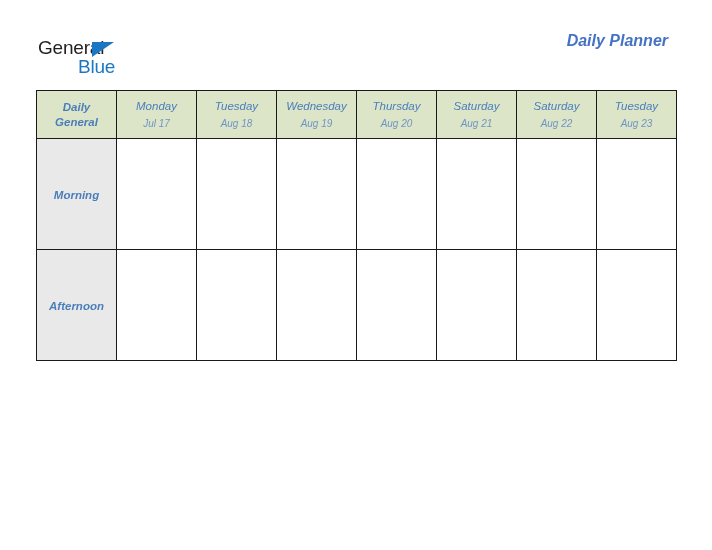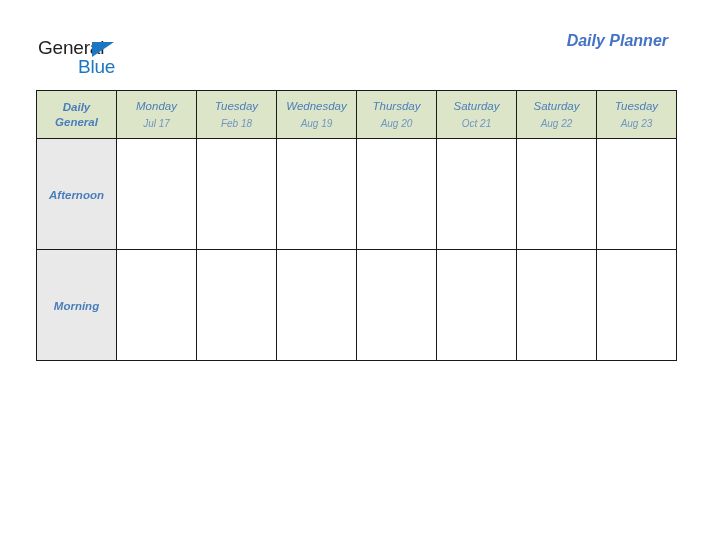--- a/index.html
+++ b/index.html
@@ -205,60 +205,60 @@
         <th class="corner-cell">
           <span class="corner-line">Daily</span>
           <span class="corner-line">General</span>
         </th>
         <th class="day-head">
           <span class="day-name">Monday</span>
           <span class="day-date">Jul 17</span>
         </th>
         <th class="day-head">
           <span class="day-name">Tuesday</span>
-          <span class="day-date">Feb 18</span>
+          <span class="day-date">Aug 18</span>
         </th>
         <th class="day-head">
           <span class="day-name">Wednesday</span>
           <span class="day-date">Aug 19</span>
         </th>
         <th class="day-head">
           <span class="day-name">Thursday</span>
           <span class="day-date">Aug 20</span>
         </th>
         <th class="day-head">
           <span class="day-name">Saturday</span>
-          <span class="day-date">Oct 21</span>
+          <span class="day-date">Aug 21</span>
         </th>
         <th class="day-head">
           <span class="day-name">Saturday</span>
           <span class="day-date">Aug 22</span>
         </th>
         <th class="day-head">
           <span class="day-name">Tuesday</span>
           <span class="day-date">Aug 23</span>
         </th>
       </tr>
     </thead>
     <tbody>
       <tr>
         <td class="period-label">
-          <span>Afternoon</span>
+          <span>Morning</span>
         </td>
         <td class="slot-cell"></td>
         <td class="slot-cell"></td>
         <td class="slot-cell"></td>
         <td class="slot-cell"></td>
         <td class="slot-cell"></td>
         <td class="slot-cell"></td>
         <td class="slot-cell"></td>
       </tr>
       <tr>
         <td class="period-label">
-          <span>Morning</span>
+          <span>Afternoon</span>
         </td>
         <td class="slot-cell"></td>
         <td class="slot-cell"></td>
         <td class="slot-cell"></td>
         <td class="slot-cell"></td>
         <td class="slot-cell"></td>
         <td class="slot-cell"></td>
         <td class="slot-cell"></td>
       </tr>
     </tbody>

